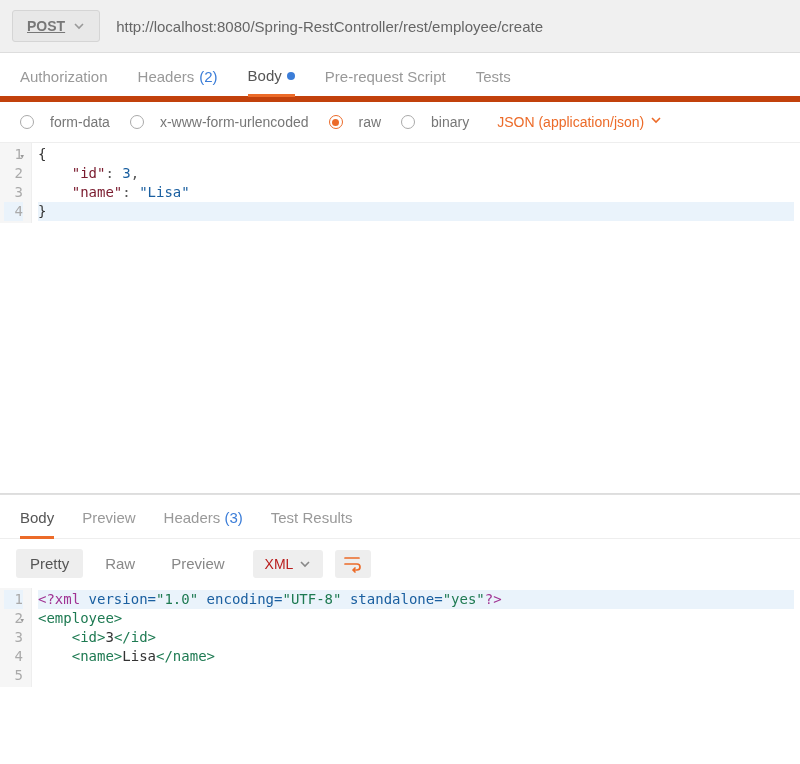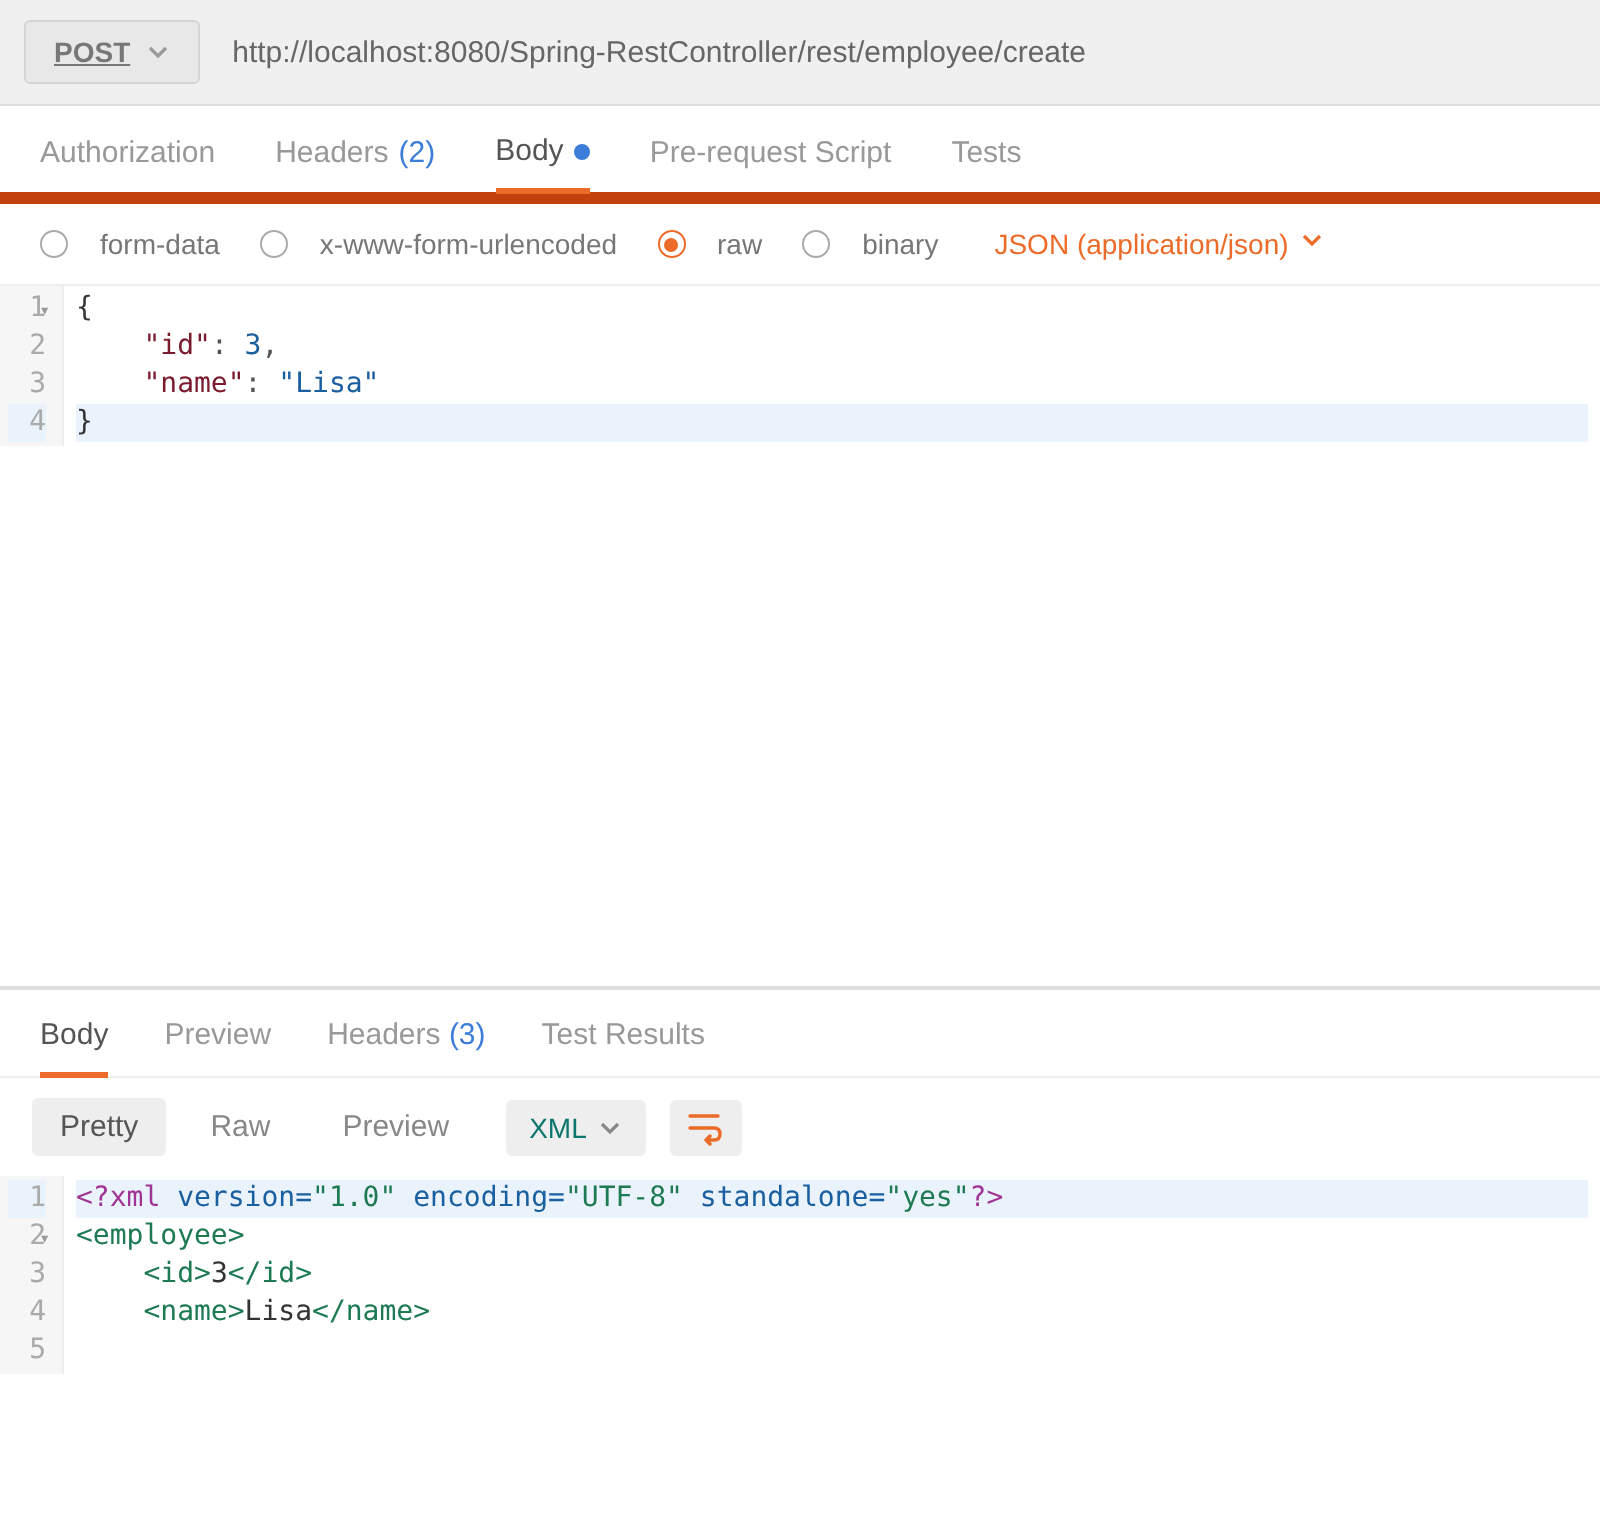--- a/index.html
+++ b/index.html
@@ -31,21 +31,21 @@
 .key { color: #7a1b2e; }
 .num { color: #1a5fa0; }
 .str { color: #1a5fa0; }
 .filler { height: 270px; }
 .resp-tabs { display: flex; gap: 28px; padding: 14px 20px 0 20px; border-top: 1px solid #e0e0e0; border-bottom: 1px solid #eee; }
 .resp-tab { color: #999; padding-bottom: 10px; cursor: pointer; font-size: 15px; }
 .resp-tab.active { color: #555; font-weight: 500; border-bottom: 3px solid #ec6b29; margin-bottom: -1px; }
 .view-row { display: flex; align-items: center; gap: 8px; padding: 10px 16px; }
 .view-btn { padding: 6px 14px; color: #888; cursor: pointer; font-size: 15px; border-radius: 3px; }
 .view-btn.active { background: #eeeeee; color: #555; font-weight: 500; }
-.fmt-sel { display: flex; align-items: center; gap: 6px; background: #eeeeee; padding: 6px 12px; border-radius: 3px; color: #0f766e; cursor: pointer; margin-left: 6px; }
+.fmt-sel { display: flex; align-items: center; gap: 6px; background: #eeeeee; padding: 6px 12px; border-radius: 3px; color: #b91c1c; cursor: pointer; margin-left: 6px; }
 .wrap-btn { background: #eeeeee; padding: 5px 8px; border-radius: 3px; cursor: pointer; margin-left: 4px; display: flex; align-items: center; }
 .xml-decl { color: #a03393; }
 .xml-attr { color: #1a5fa0; }
 .xml-val { color: #1e7a52; }
 .xml-tag { color: #1e7a52; }
 .xml-txt { color: #333; }
 </style>
 </head>
 <body>
 

